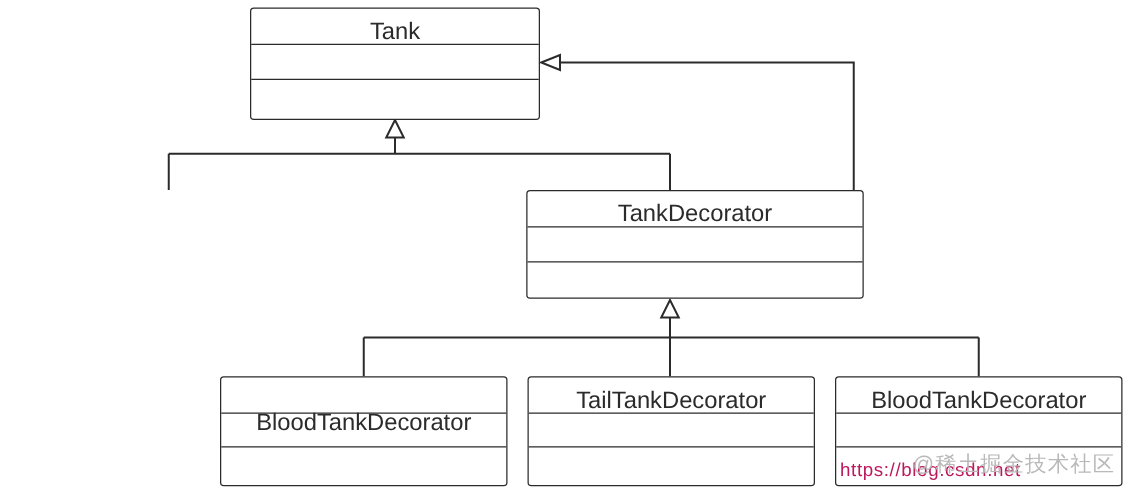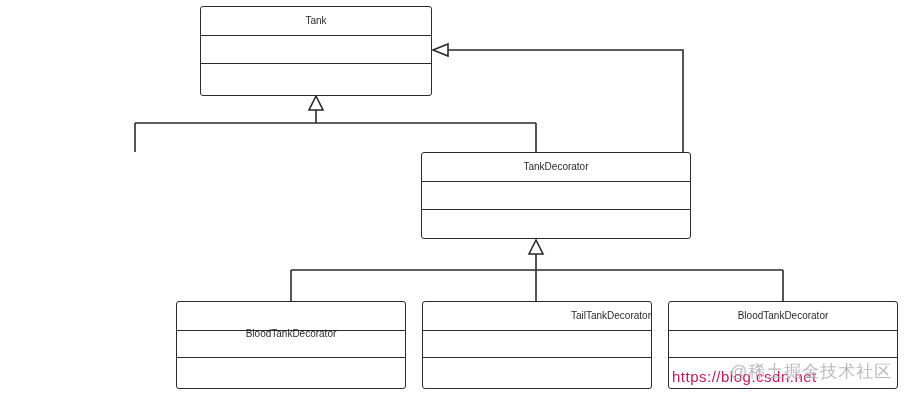--- a/index.html
+++ b/index.html
@@ -29,21 +29,21 @@
     box-sizing: border-box;
     border: 1.6px solid #2b2b2b;
     border-radius: 3px;
     background: #ffffff;
   }
   .uml-class-name {
     position: absolute;
     left: 0;
     right: 0;
     text-align: center;
-    font-size: 10px;
+    font-size: 19px;
     color: #2b2b2b;
     line-height: 1;
     white-space: nowrap;
   }
   .uml-divider {
     position: absolute;
     left: 0;
     right: 0;
     height: 0;
     border-top: 1.6px solid #2b2b2b;
@@ -113,21 +113,21 @@
     <div class="uml-divider" style="top: 56.4px; border-top-color: rgb(43, 43, 43);"></div>
   </div>
 
   <div class="uml-class-box" id="box-blood-tank-decorator" style="left: 176px; top: 301px; width: 230px; height: 88px; border-color: rgb(43, 43, 43);">
     <div class="uml-class-name" style="top: 9px; margin-top: 18px;">BloodTankDecorator</div>
     <div class="uml-divider" style="top: 28.4px; border-top-color: rgb(43, 43, 43);"></div>
     <div class="uml-divider" style="top: 55.4px; border-top-color: rgb(43, 43, 43);"></div>
   </div>
 
   <div class="uml-class-box" id="box-tail-tank-decorator" style="left: 422px; top: 301px; width: 230px; height: 88px; border-color: rgb(43, 43, 43);">
-    <div class="uml-class-name" style="top: 9px; text-align: right;">TailTankDecorator</div>
+    <div class="uml-class-name" style="top: 9px;">TailTankDecorator</div>
     <div class="uml-divider" style="top: 28.4px; border-top-color: rgb(43, 43, 43);"></div>
     <div class="uml-divider" style="top: 55.4px; border-top-color: rgb(43, 43, 43);"></div>
   </div>
 
   <div class="uml-class-box" id="box-attack-tank-decorator" style="left: 668px; top: 301px; width: 230px; height: 88px; border-color: rgb(43, 43, 43);">
     <div class="uml-class-name" style="top: 9px;">BloodTankDecorator</div>
     <div class="uml-divider" style="top: 28.4px; border-top-color: rgb(43, 43, 43);"></div>
     <div class="uml-divider" style="top: 55.4px; border-top-color: rgb(43, 43, 43);"></div>
   </div>
 

